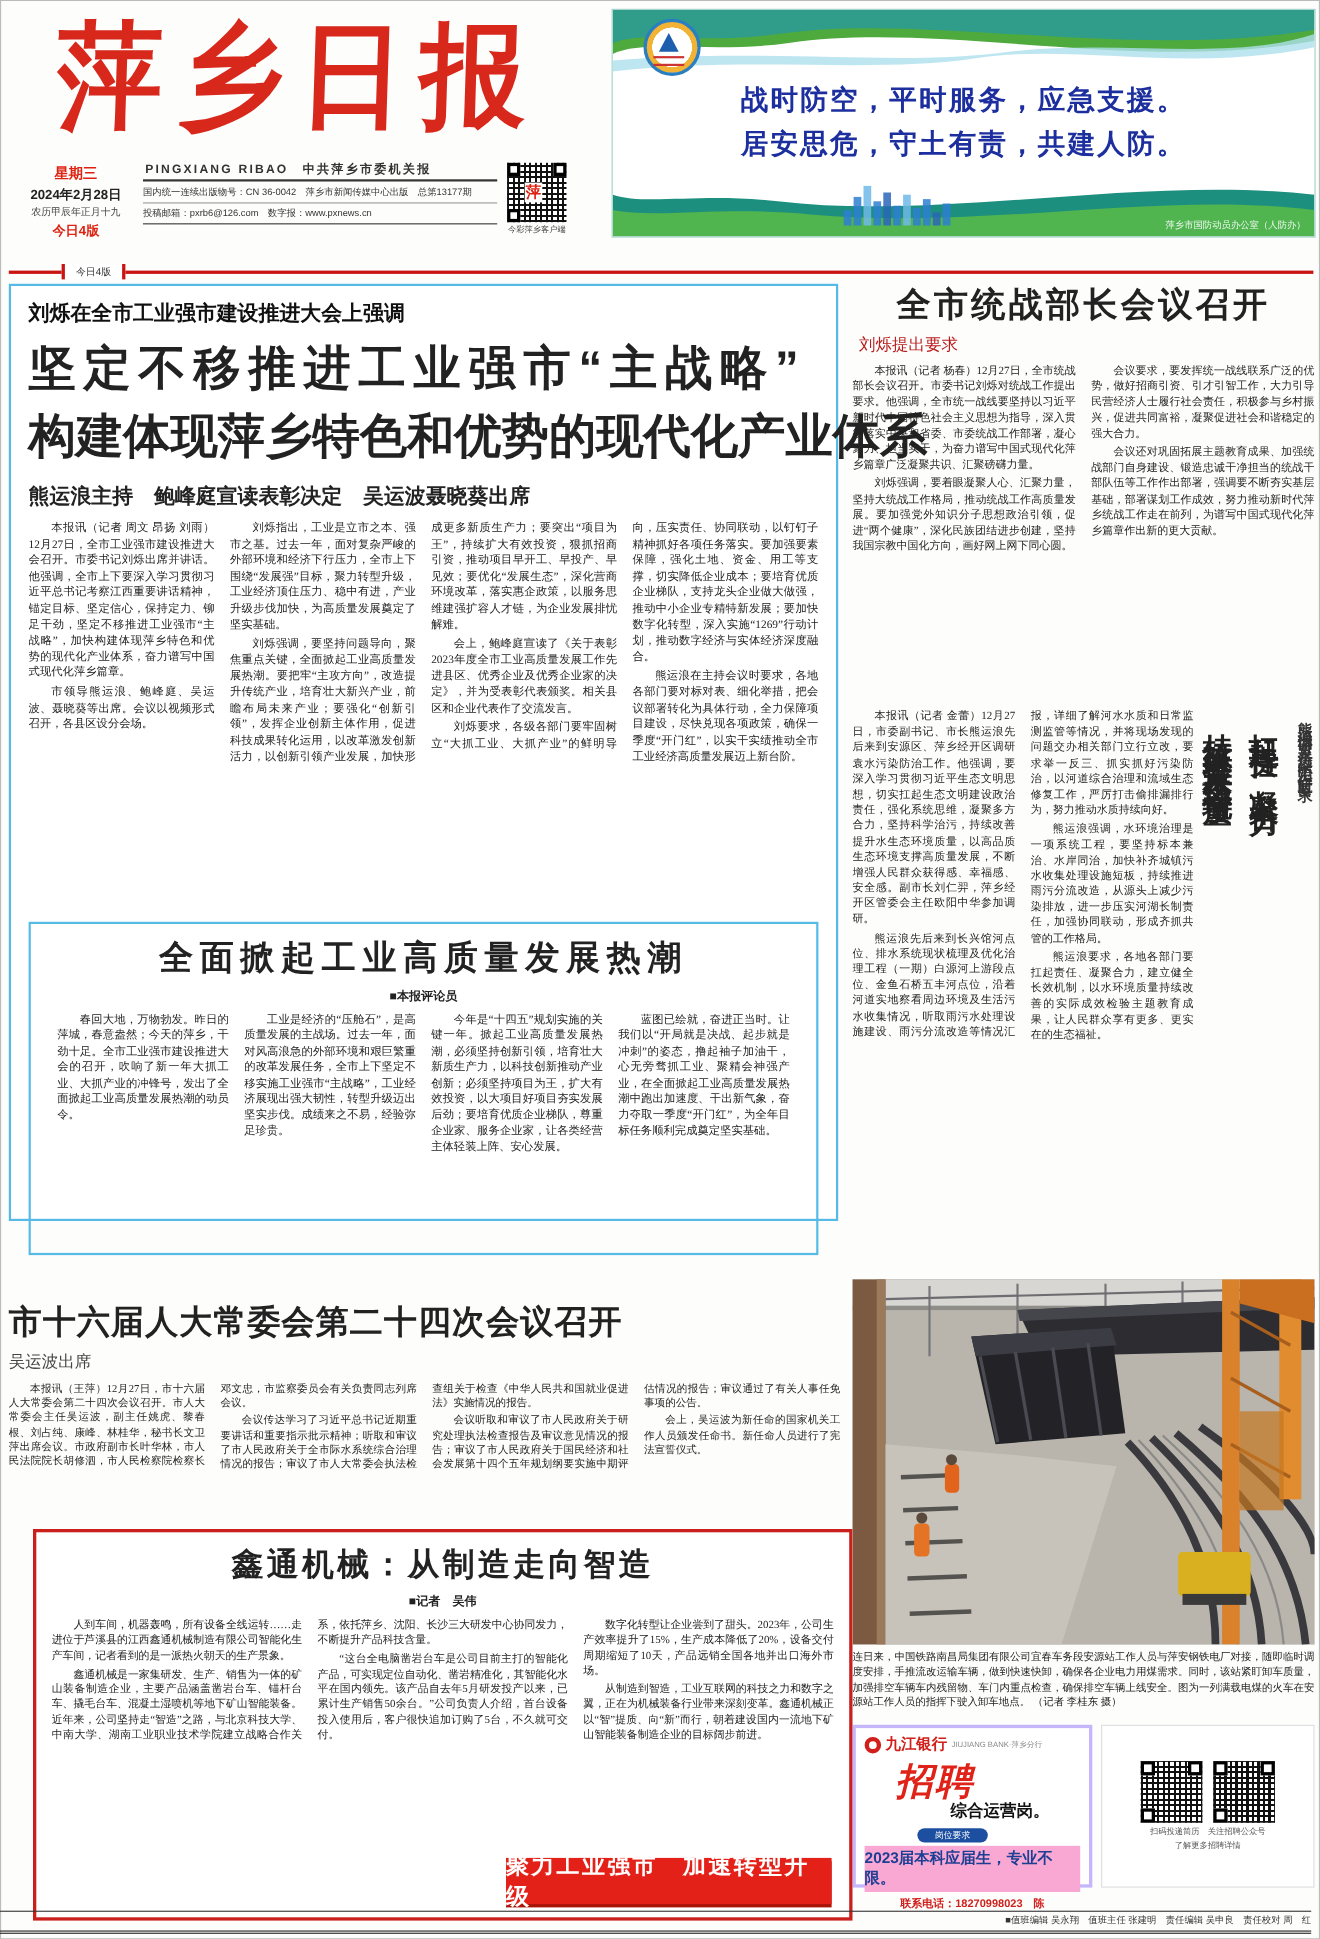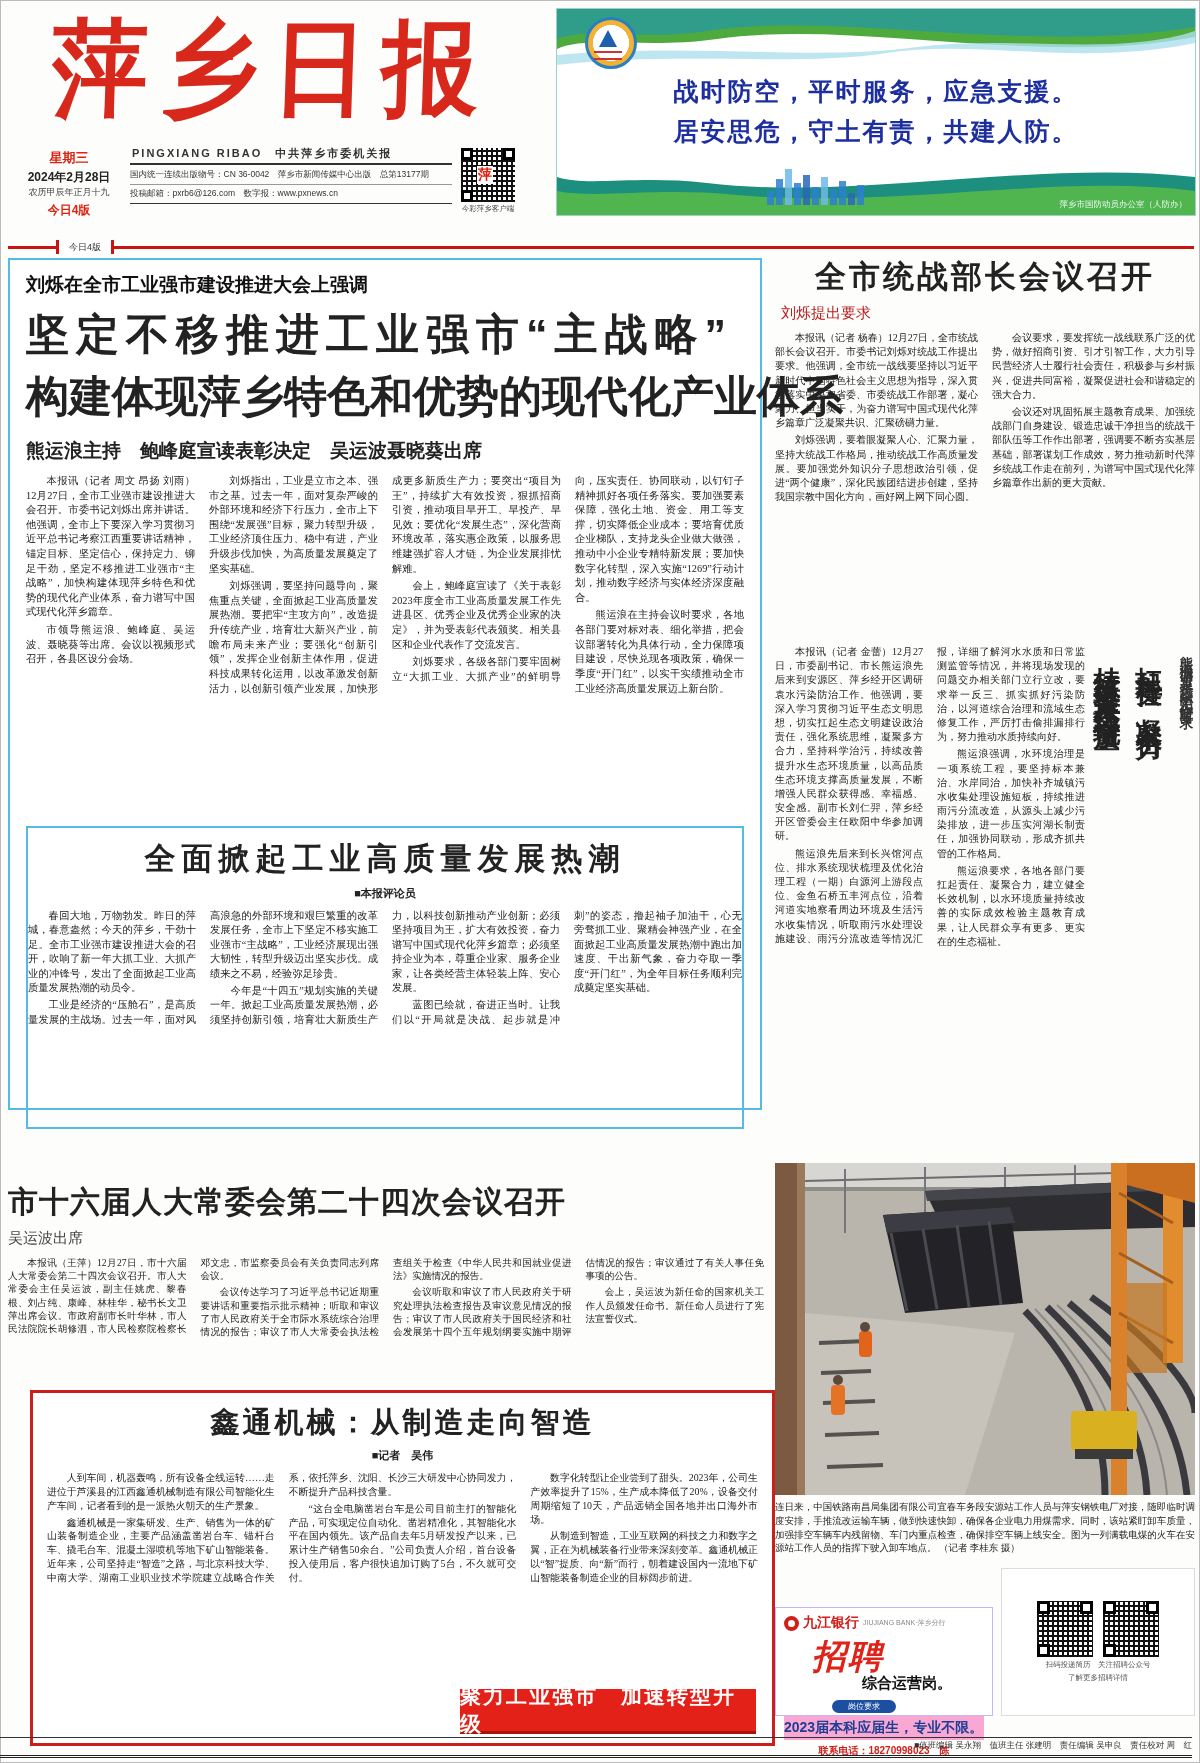--- a/index.html
+++ b/index.html
@@ -53,41 +53,41 @@
         box-sizing:border-box;padding:12px 16px;background:#fff;}
   .kicker{font-size:19px;font-weight:800;color:#101010;}
   .h1a{font-size:43px;font-weight:900;letter-spacing:7px;margin-top:8px;white-space:nowrap;}
   .h1b{font-size:43px;font-weight:900;letter-spacing:0px;margin-top:4px;white-space:nowrap;}
   .subhead{font-size:19px;font-weight:600;color:#222;margin:12px 0 10px;
         font-family:"Liberation Serif","DejaVu Serif",serif;}
   .cols{column-gap:14px;text-align:justify;color:#222;overflow:hidden;
         font-family:"Liberation Serif","DejaVu Serif",serif;}
   .cols p{margin:0 0 3px;text-indent:2em;}
   .lead-body{column-count:4;font-size:10.3px;line-height:1.42;height:352px;}
-  .combox{border:2px solid #55bbe6;padding:10px 0;}
+  .combox{border:2px solid #55bbe6;margin-top:12px;padding:10px 24px;}
   .com-title{text-align:center;font-size:31px;font-weight:900;letter-spacing:6px;}
   .com-byline{text-align:center;font-size:11px;font-weight:700;margin:6px 0 8px;}
   .com-body{column-count:4;font-size:10.3px;line-height:1.4;height:208px;}
   
   .rcol{position:absolute;left:775px;top:256px;width:420px;}
   .tz-title{font-size:31px;font-weight:900;letter-spacing:3px;text-align:center;}
   .tz-sub{font-size:15px;color:#b91c1c;margin:6px 0 8px;padding-left:6px;}
   .tz-body{column-count:2;font-size:10px;line-height:1.42;height:300px;}
   .water{display:flex;margin-top:14px;}
   .water-body{flex:1;column-count:2;font-size:10px;line-height:1.42;height:508px;}
   .water-vert{writing-mode:vertical-rl;height:508px;padding-left:4px;}
   .v-kicker{font-size:13.5px;font-weight:700;letter-spacing:4px;color:#333;margin-block-end:10px;}
   .v-l1,.v-l2{font-size:27px;font-weight:900;letter-spacing:5px;}
   .v-l1{margin-block-end:6px;}
   .photo{margin-top:10px;width:420px;height:332px;background:#b7b3ab;display:block;}
   .caption{font-size:9.5px;line-height:1.45;text-align:justify;margin-top:6px;color:#222;
         font-family:"Liberation Serif","DejaVu Serif",serif;}
   .caption .cr{white-space:nowrap;}
   .adrow{display:flex;gap:8px;margin-top:12px;height:148px;}
-  .bankad{width:218px;background:#fff;border:1px solid #c4b5fd;position:relative;padding:6px 8px;box-sizing:border-box;margin-top:39px;}
+  .bankad{width:218px;background:#fff;border:3px solid #c4b5fd;position:relative;padding:6px 8px;box-sizing:border-box;}
   .bk-brand{display:flex;align-items:center;gap:4px;}
   .bk-ring{width:15px;height:15px;border:4px solid #d1201c;border-radius:50%;box-sizing:border-box;}
   .bk-name{color:#d1201c;font-weight:900;font-size:14px;}
   .bk-sub{font-size:7px;color:#888;}
   .bk-zhao{color:#e02318;font-size:34px;font-weight:900;font-style:italic;letter-spacing:2px;margin:2px 0 0 28px;}
   .bk-pos{font-size:15px;font-weight:900;color:#111;margin:-6px 0 2px 78px;}
   .bk-pill{display:inline-block;background:#1d4fa0;color:#fff;border-radius:8px;font-size:8px;
         padding:1px 16px;margin:2px 0 3px 48px;}
   .bk-band{background:#f9a8d4;color:#1d3f93;font-weight:700;font-size:14px;text-align:left;padding:3px 0;}
   .bk-tel{color:#d1201c;font-size:10px;font-weight:700;margin-top:4px;text-align:center;}
@@ -197,21 +197,21 @@
         <p>刘烁要求，各级各部门要牢固树立“大抓工业、大抓产业”的鲜明导向，压实责任、协同联动，以钉钉子精神抓好各项任务落实。要加强要素保障，强化土地、资金、用工等支撑，切实降低企业成本；要培育优质企业梯队，支持龙头企业做大做强，推动中小企业专精特新发展；要加快数字化转型，深入实施“1269”行动计划，推动数字经济与实体经济深度融合。</p>
         <p>熊运浪在主持会议时要求，各地各部门要对标对表、细化举措，把会议部署转化为具体行动，全力保障项目建设，尽快兑现各项政策，确保一季度“开门红”，以实干实绩推动全市工业经济高质量发展迈上新台阶。</p>
       </div>
 
     <section class="combox">
       <div class="com-title">全面掀起工业高质量发展热潮</div>
       <div class="com-byline">■本报评论员</div>
       <div class="cols com-body">
           <p>春回大地，万物勃发。昨日的萍城，春意盎然；今天的萍乡，干劲十足。全市工业强市建设推进大会的召开，吹响了新一年大抓工业、大抓产业的冲锋号，发出了全面掀起工业高质量发展热潮的动员令。</p>
           <p>工业是经济的“压舱石”，是高质量发展的主战场。过去一年，面对风高浪急的外部环境和艰巨繁重的改革发展任务，全市上下坚定不移实施工业强市“主战略”，工业经济展现出强大韧性，转型升级迈出坚实步伐。成绩来之不易，经验弥足珍贵。</p>
-          <p>今年是“十四五”规划实施的关键一年。掀起工业高质量发展热潮，必须坚持创新引领，培育壮大新质生产力，以科技创新推动产业创新；必须坚持项目为王，扩大有效投资，奋力谱写中国式现代化萍乡篇章；必须坚持企业为本，尊重企业家、服务企业家，让各类经营主体轻装上阵、安心发展。</p>
+          <p>今年是“十四五”规划实施的关键一年。掀起工业高质量发展热潮，必须坚持创新引领，培育壮大新质生产力，以科技创新推动产业创新；必须坚持项目为王，扩大有效投资，以大项目好项目夯实发展后劲；要培育优质企业梯队，尊重企业家、服务企业家，让各类经营主体轻装上阵、安心发展。</p>
           <p>蓝图已绘就，奋进正当时。让我们以“开局就是决战、起步就是冲刺”的姿态，撸起袖子加油干，心无旁骛抓工业、聚精会神强产业，在全面掀起工业高质量发展热潮中跑出加速度、干出新气象，奋力夺取一季度“开门红”，为全年目标任务顺利完成奠定坚实基础。</p>
         </div>
     </section>
   </section>
 
   <aside class="rcol">
 
     <article>
       <div class="tz-title">全市统战部长会议召开</div>
       <div class="tz-sub">刘烁提出要求</div>

